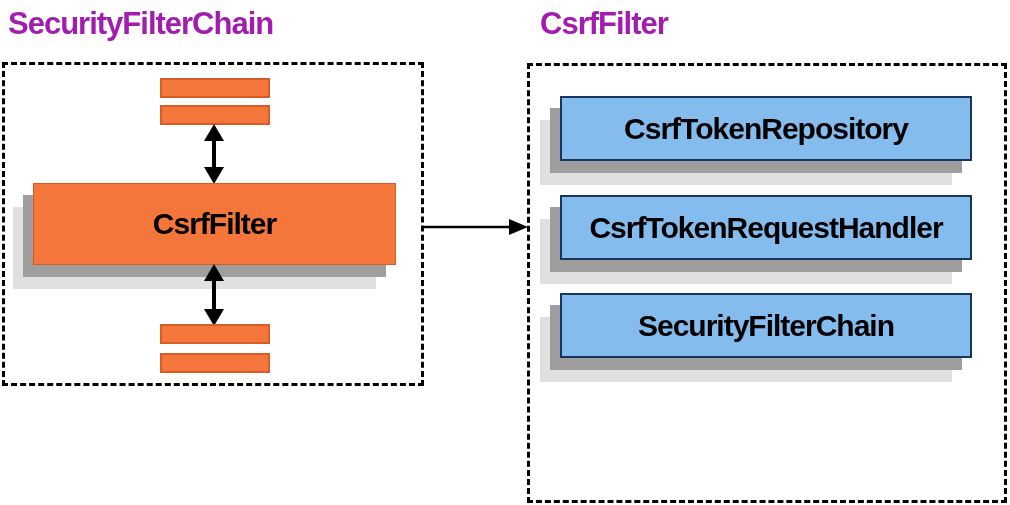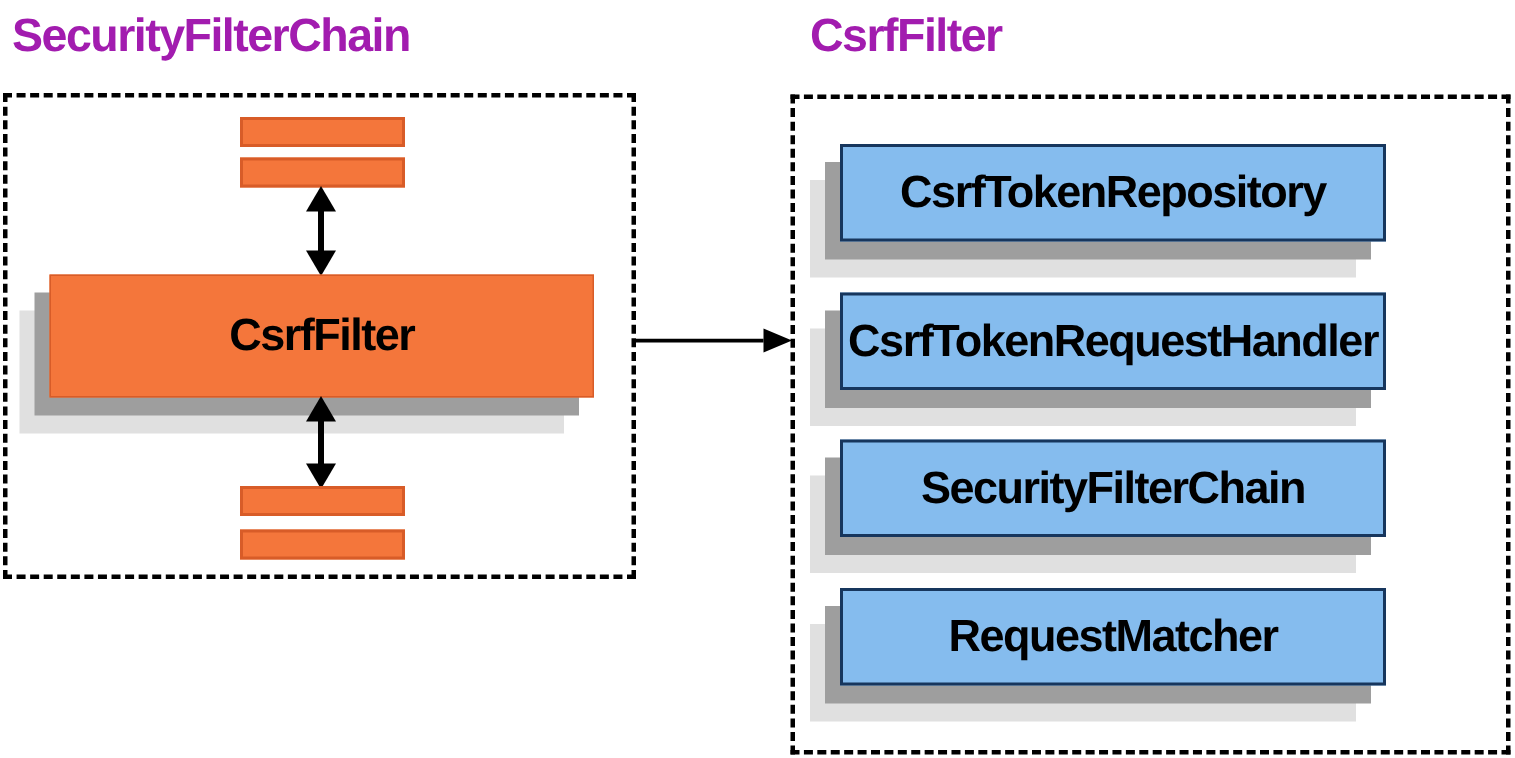--- a/index.html
+++ b/index.html
@@ -70,21 +70,21 @@
     background: var(--orange-fill, #f4763b);
     border: 1px solid var(--orange-border, #d85c28);
   }
   .face.blue {
     background: var(--blue-fill, #85bcee);
     border: 2px solid var(--blue-border, #17365d);
   }
 
   #csrf-filter-box { left: 33px; top: 183px; width: 363px; height: 82px; }
 
-  .component-box { left: 560px; width: 364px; height: 65px; }
+  .component-box { left: 560px; width: 412px; height: 65px; }
   #component-box-0 { top: 96px;  }
   #component-box-1 { top: 195px; border-radius: 28px; }
   #component-box-2 { top: 293px; }
   #component-box-3 { top: 392px; }
 
   svg.arrow {
     position: absolute;
     overflow: visible;
     color: var(--arrow, #000);
     display: block;
@@ -145,19 +145,14 @@
     <div class="shadow-layer shadow-near"></div>
     <div class="face blue">CsrfTokenRequestHandler</div>
   </div>
 
   <div class="sbox component-box" id="component-box-2">
     <div class="shadow-layer shadow-far"></div>
     <div class="shadow-layer shadow-near"></div>
     <div class="face blue">SecurityFilterChain</div>
   </div>
 
-  <div class="sbox component-box" id="component-box-3">
-    <div class="shadow-layer shadow-far"></div>
-    <div class="shadow-layer shadow-near"></div>
-    <div class="face blue">RequestMatcher</div>
-  </div>
 
 </div>
 
 </body></html>

